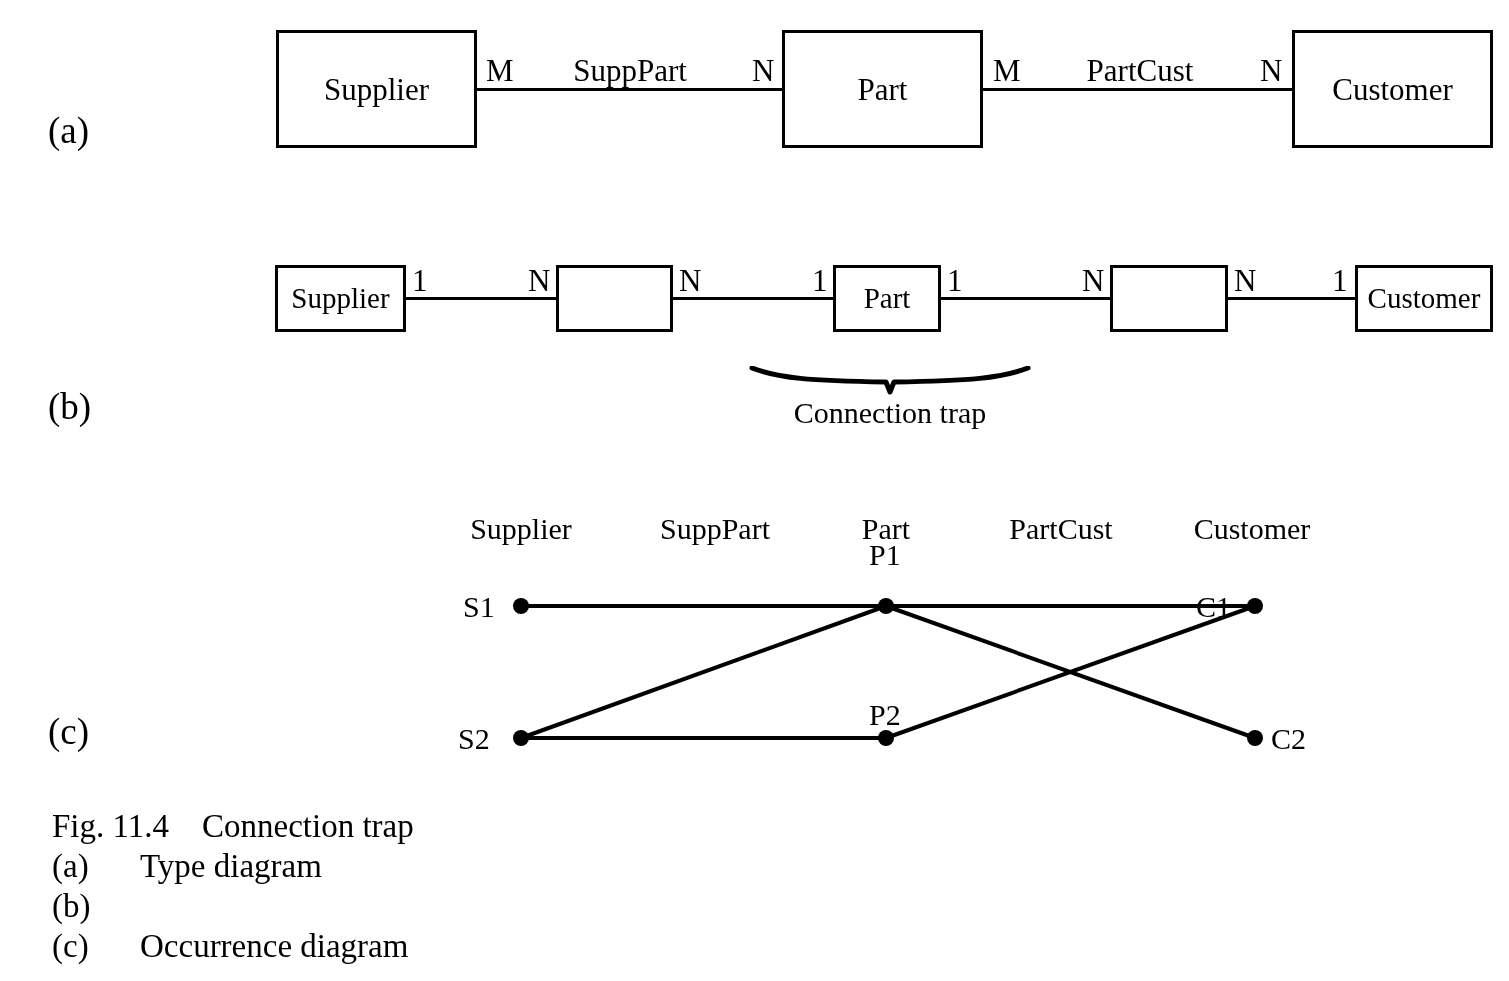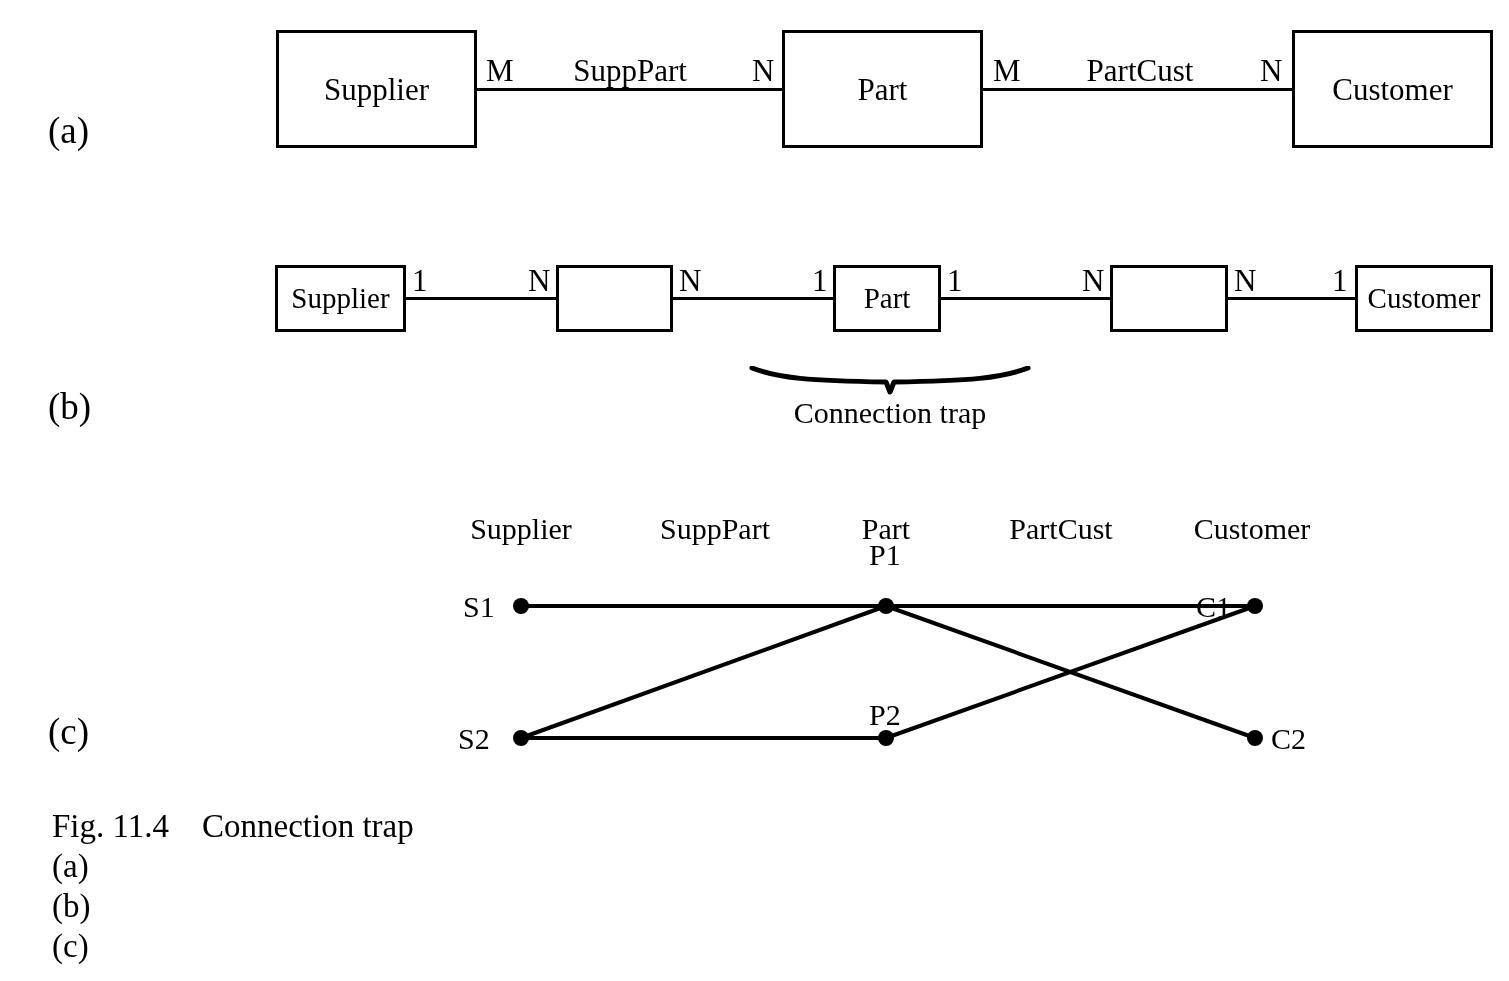--- a/index.html
+++ b/index.html
@@ -204,22 +204,24 @@
   <div class="abs occ-node-label" style="left:869px; top:700px;">P2</div>
   <div class="abs occ-node-label" style="left:1271px; top:724px;">C2</div>
 
   <div class="abs caption-block" style="left:52px; top:806px;">
     <div class="cap-line">
       <span class="cap-key" style="width:150px;">Fig. 11.4</span>
       <span class="cap-val">Connection trap</span>
     </div>
     <div class="cap-line">
       <span class="cap-key" style="width:88px;">(a)</span>
+      <span class="cap-val">Type diagram</span>
     </div>
     <div class="cap-line">
       <span class="cap-key" style="width:88px;">(b)</span>
     </div>
     <div class="cap-line">
       <span class="cap-key" style="width:88px;">(c)</span>
+      <span class="cap-val">Occurrence diagram</span>
     </div>
   </div>
 
 </div>
 
 </body></html>

